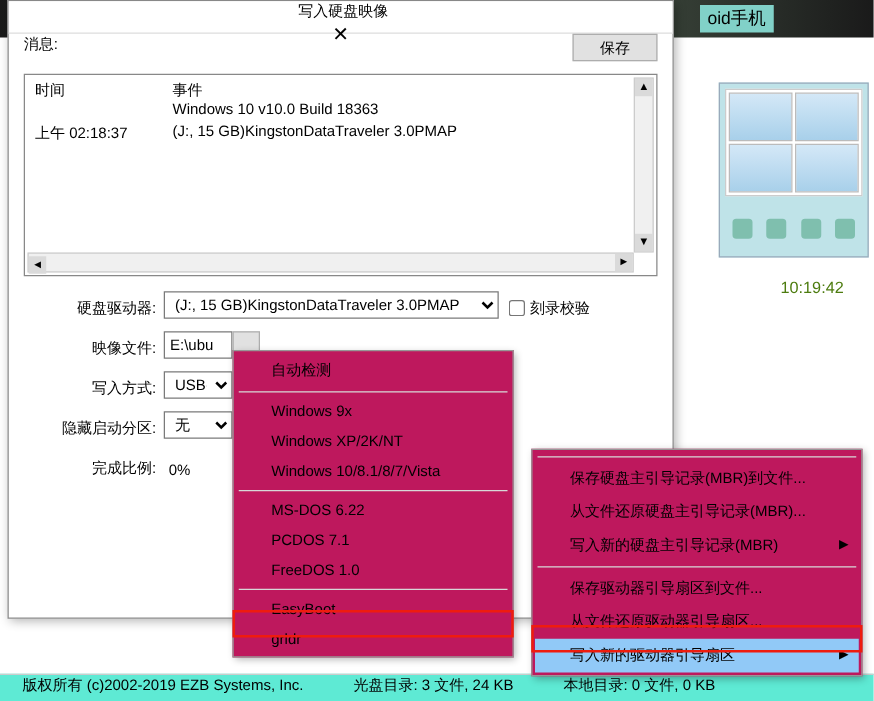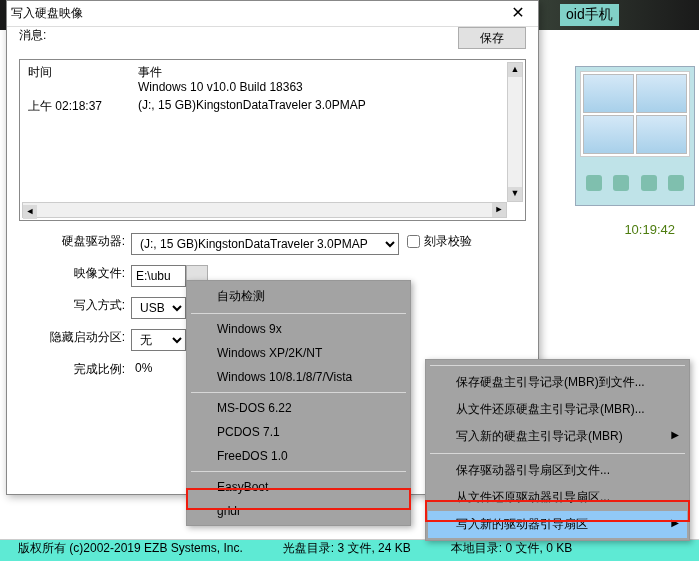--- a/index.html
+++ b/index.html
@@ -2,57 +2,57 @@
 <html><head>
 <meta charset="utf-8">
 <style>
 * { box-sizing: border-box; margin: 0; padding: 0; font-family: "Microsoft YaHei", Tahoma, sans-serif; font-size: 12px; }
 body { width: 699px; height: 561px; background: #fff; position: relative; overflow: hidden; }
 
 .bg-photo { position: absolute; left: 0; top: 0; right: 0; height: 30px; background: linear-gradient(90deg, #1a1a1a 0%, #2a3a2a 20%, #3a4a3a 40%, #4a5a4a 60%, #1a1a1a 100%); z-index: 0; }
 .bg-label { position: absolute; left: 560px; top: 4px; color: #000; background: #81d1c8; padding: 2px 6px; font-size: 14px; z-index: 0; }
 
 .dialog { position: absolute; left: 6px; top: 0; width: 533px; height: 495px; background: #fff; border: 1px solid #888; z-index: 10; box-shadow: 2px 2px 8px rgba(0,0,0,0.3); }
-.titlebar { height: 26px; background: #fff; border-bottom: 1px solid #ddd; display: flex; align-items: center; padding: 0 0; }
+.titlebar { height: 26px; background: #fff; border-bottom: 1px solid #ddd; display: flex; align-items: center; padding: 0 20px; flex-direction: column; }
 .titlebar .title { flex: 1; padding-left: 4px; }
 .titlebar .close { width: 40px; height: 24px; text-align: center; line-height: 22px; font-size: 16px; cursor: pointer; }
 
 .row-msg { display: flex; align-items: flex-start; height: 32px; padding: 0 12px; gap: 27px; }
 .row-msg .lbl { flex: 1; }
 .row-msg button { width: 68px; height: 22px; background: #e1e1e1; border: 1px solid #adadad; cursor: pointer; }
 
 .logbox { margin: 0 12px 8px 12px; border: 1px solid #888; height: 162px; position: relative; }
 .logbox .hdr { height: 18px; display: flex; padding: 4px 8px 0 8px; }
 .logbox .hdr .c1 { width: 110px; }
 .logbox .row { display: flex; padding: 2px 8px; font-family: "SimSun", "Consolas", monospace; }
 .logbox .row .c1 { width: 110px; }
 .logbox .sb-h { position: absolute; left: 2px; right: 18px; bottom: 2px; height: 16px; background: #f0f0f0; border: 1px solid #ccc; }
 .logbox .sb-h .arrow { width: 14px; height: 14px; background: #dadada; display: inline-block; text-align: center; line-height: 12px; font-size: 9px; }
 .logbox .sb-h .arrow.r { float: right; }
 .logbox .sb-v { position: absolute; right: 2px; top: 2px; bottom: 18px; width: 16px; background: #f0f0f0; border: 1px solid #ccc; }
 .logbox .sb-v .arrow { width: 14px; height: 14px; background: #dadada; display: block; text-align: center; line-height: 12px; font-size: 9px; }
 .logbox .sb-v .arrow.d { position: absolute; bottom: 0; }
 
 .form { padding: 4px 12px; }
-.form .frow { display: flex; align-items: flex-start; margin-bottom: 10px; height: 22px; }
+.form .frow { display: flex; align-items: flex-end; margin-bottom: 10px; height: 22px; }
 .form .flbl { width: 112px; text-align: right; padding-right: 6px; }
 .form select, .form input[type=text] { height: 22px; border: 1px solid #7a7a7a; background: #fff; padding: 0 4px; }
 .form .dd1 { width: 268px; }
 .form .chk { display: flex; align-items: center; margin-left: 8px; }
 .form .chk input { margin-right: 4px; }
 .form .img-input { width: 55px; border-right: none; }
 .form .dd2 { width: 55px; }
 .form .dd3 { width: 55px; }
 .form .pct { margin-left: 4px; }
 
 .btnrow { display: flex; gap: 10px; padding: 8px 12px; }
 .btnrow .spacer { flex: 1; }
 .btnrow button { width: 90px; height: 24px; background: #e1e1e1; border: 1px solid #adadad; cursor: pointer; }
 
-.ctxmenu { position: absolute; background: #a3a3a3; border: 1px solid #979797; box-shadow: 2px 2px 6px rgba(0,0,0,0.3); padding: 2px; z-index: 20; }
+.ctxmenu { position: absolute; background: #be185d; border: 1px solid #979797; box-shadow: 2px 2px 6px rgba(0,0,0,0.3); padding: 2px; z-index: 20; }
 .ctxmenu .item { padding: 5px 28px 5px 28px; cursor: default; white-space: nowrap; position: relative; }
 .ctxmenu .item.sel { background: #91c9f7; }
 .ctxmenu .sep { height: 1px; background: #d7d7d7; margin: 3px 2px; }
 .ctxmenu .arrow-r { position: absolute; right: 8px; top: 6px; font-size: 10px; }
 
 .menu1 { left: 186px; top: 280px; width: 225px; }
 .red1 { position: absolute; left: 186px; top: 488px; width: 225px; height: 22px; border: 2px solid #ef1c0e; z-index: 25; pointer-events: none; }
 
 .menu2 { left: 425px; top: 359px; width: 265px; }
 .red2 { position: absolute; left: 425px; top: 500px; width: 265px; height: 22px; border: 2px solid #ef1c0e; z-index: 25; pointer-events: none; }

